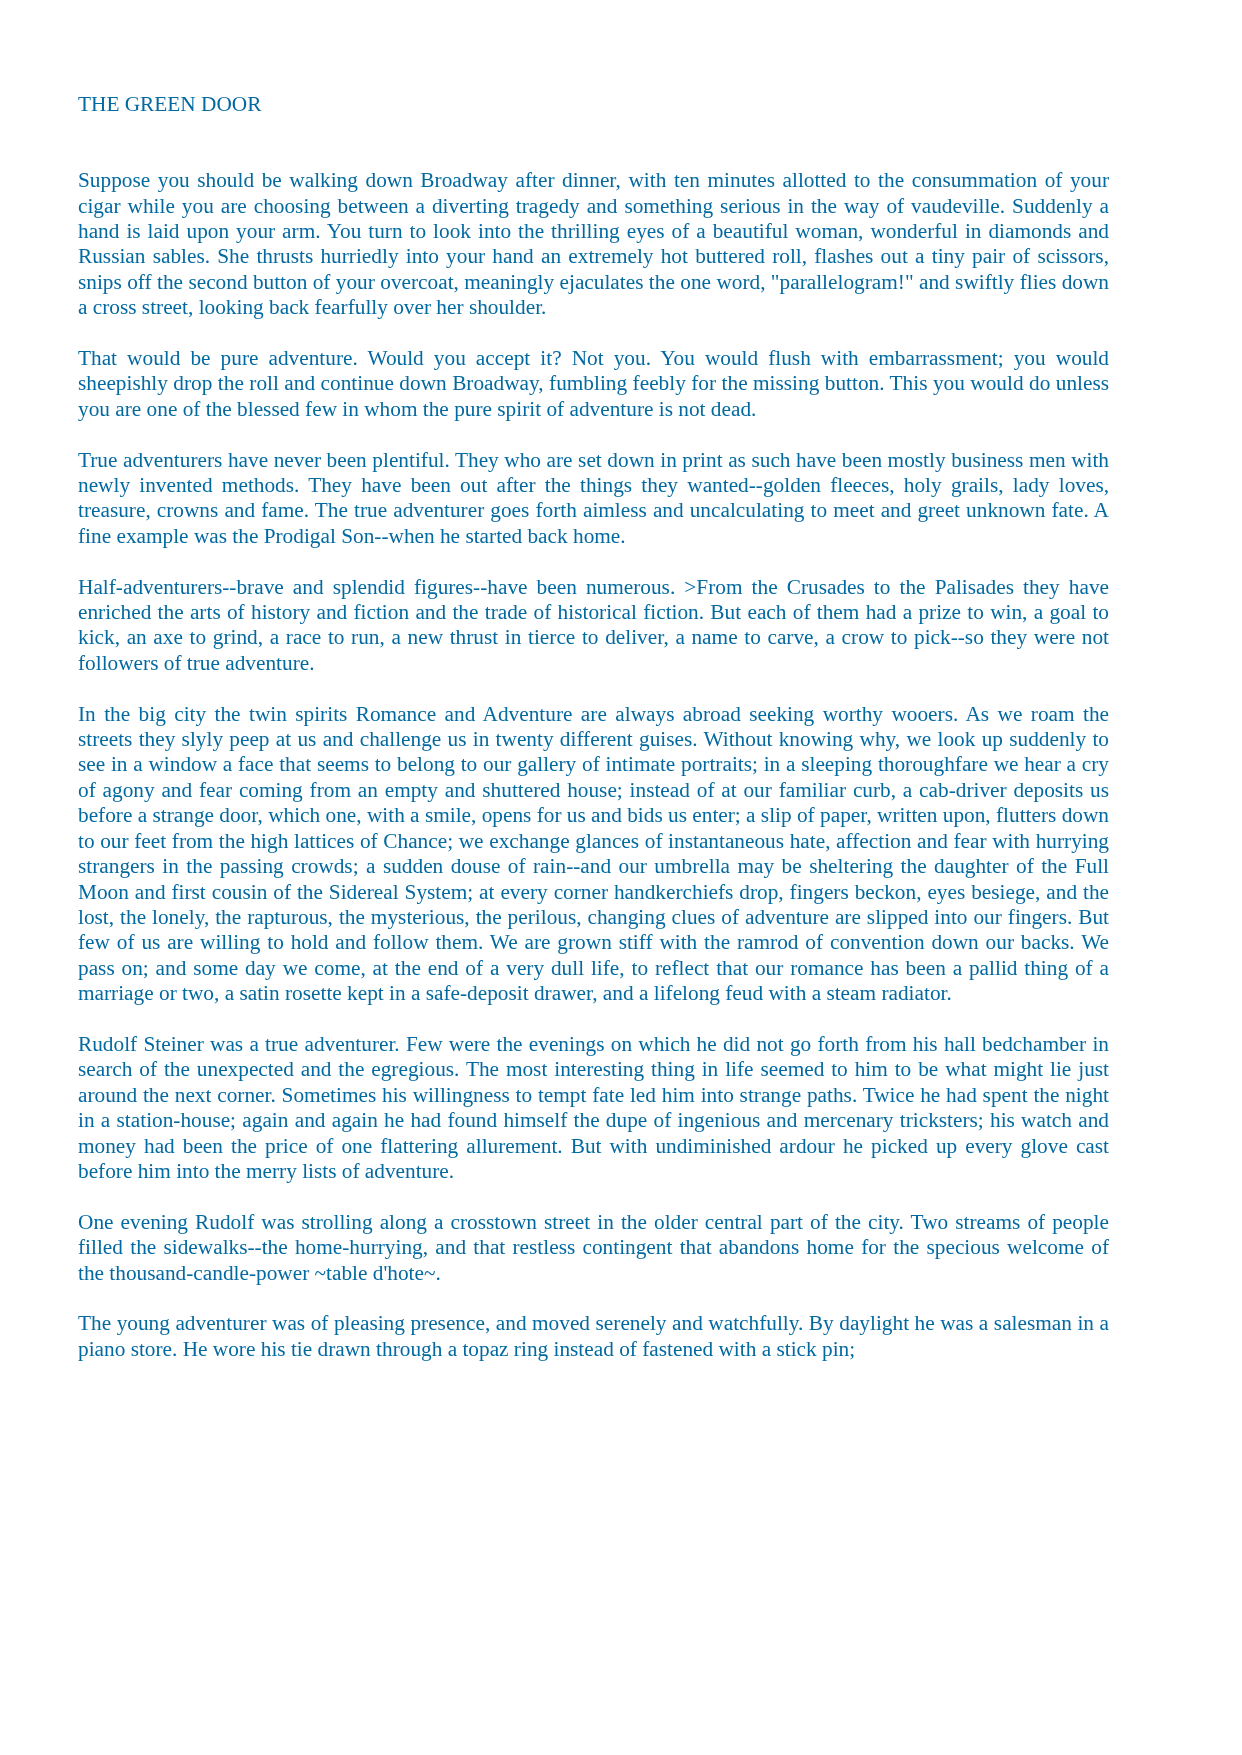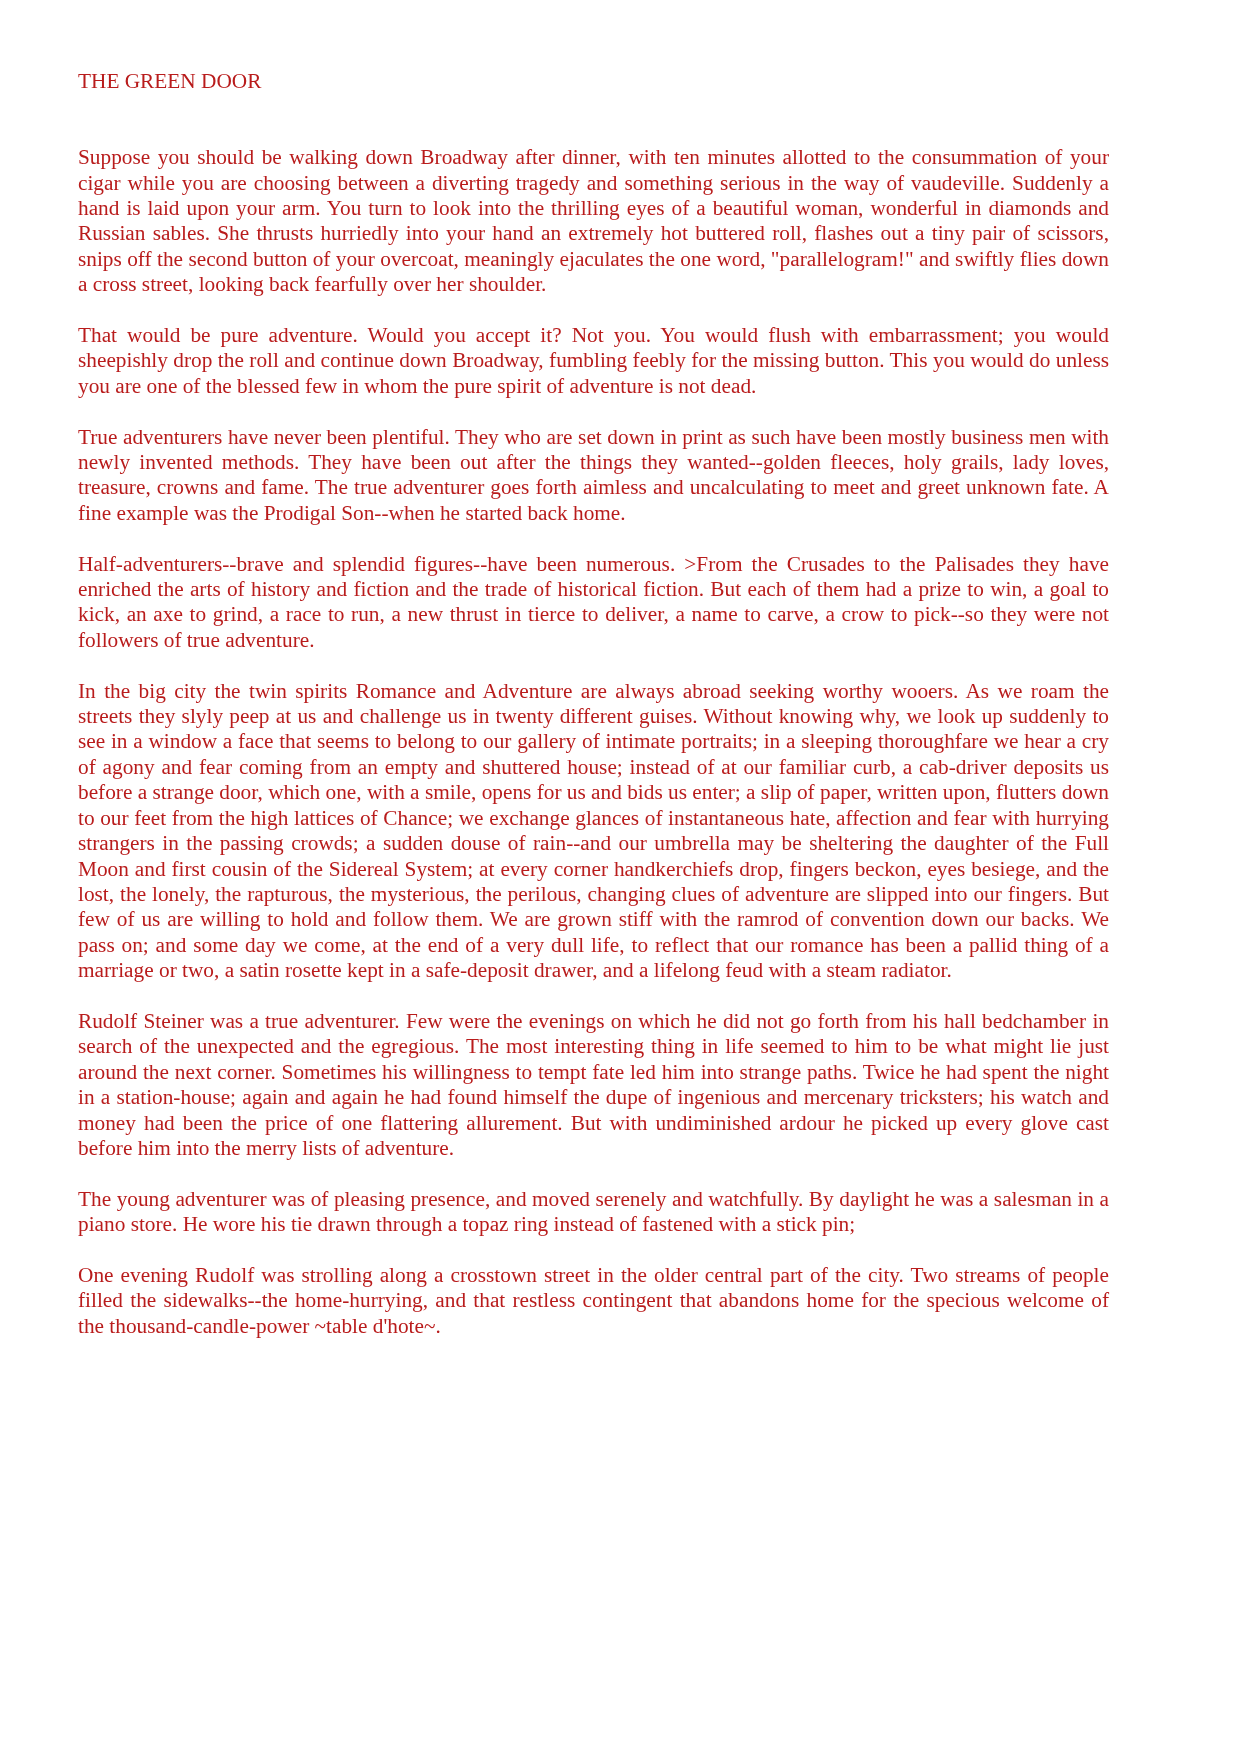--- a/index.html
+++ b/index.html
@@ -5,26 +5,26 @@
   html, body { margin: 0; padding: 0; background: #ffffff; }
   body {
     width: 1242px;
     height: 1755px;
     overflow: hidden;
     position: relative;
   }
   .page {
     position: absolute;
     left: 78px;
-    top: 69px;
+    top: 92px;
     width: 1031px;
     font-family: "Liberation Serif", "DejaVu Serif", serif;
     font-size: 21.3px;
     line-height: 25.4px;
-    color: #b91c1c;
+    color: #0369a1;
   }
   .title {
     margin: 0 0 50.8px 0;
     font-weight: normal;
     font-size: 21.3px;
     line-height: 25.4px;
   }
   .para {
     margin: 0 0 25.4px 0;
     text-align: justify;
@@ -35,15 +35,15 @@
 <body>
 
 <div class="page">
   <h1 class="title">THE GREEN DOOR</h1>
   <p class="para">Suppose you should be walking down Broadway after dinner, with ten minutes allotted to the consummation of your cigar while you are choosing between a diverting tragedy and something serious in the way of vaudeville. Suddenly a hand is laid upon your arm. You turn to look into the thrilling eyes of a beautiful woman, wonderful in diamonds and Russian sables. She thrusts hurriedly into your hand an extremely hot buttered roll, flashes out a tiny pair of scissors, snips off the second button of your overcoat, meaningly ejaculates the one word, "parallelogram!" and swiftly flies down a cross street, looking back fearfully over her shoulder.</p>
   <p class="para">That would be pure adventure. Would you accept it? Not you. You would flush with embarrassment; you would sheepishly drop the roll and continue down Broadway, fumbling feebly for the missing button. This you would do unless you are one of the blessed few in whom the pure spirit of adventure is not dead.</p>
   <p class="para">True adventurers have never been plentiful. They who are set down in print as such have been mostly business men with newly invented methods. They have been out after the things they wanted--golden fleeces, holy grails, lady loves, treasure, crowns and fame. The true adventurer goes forth aimless and uncalculating to meet and greet unknown fate. A fine example was the Prodigal Son--when he started back home.</p>
   <p class="para">Half-adventurers--brave and splendid figures--have been numerous. &gt;From the Crusades to the Palisades they have enriched the arts of history and fiction and the trade of historical fiction. But each of them had a prize to win, a goal to kick, an axe to grind, a race to run, a new thrust in tierce to deliver, a name to carve, a crow to pick--so they were not followers of true adventure.</p>
   <p class="para">In the big city the twin spirits Romance and Adventure are always abroad seeking worthy wooers. As we roam the streets they slyly peep at us and challenge us in twenty different guises. Without knowing why, we look up suddenly to see in a window a face that seems to belong to our gallery of intimate portraits; in a sleeping thoroughfare we hear a cry of agony and fear coming from an empty and shuttered house; instead of at our familiar curb, a cab-driver deposits us before a strange door, which one, with a smile, opens for us and bids us enter; a slip of paper, written upon, flutters down to our feet from the high lattices of Chance; we exchange glances of instantaneous hate, affection and fear with hurrying strangers in the passing crowds; a sudden douse of rain--and our umbrella may be sheltering the daughter of the Full Moon and first cousin of the Sidereal System; at every corner handkerchiefs drop, fingers beckon, eyes besiege, and the lost, the lonely, the rapturous, the mysterious, the perilous, changing clues of adventure are slipped into our fingers. But few of us are willing to hold and follow them. We are grown stiff with the ramrod of convention down our backs. We pass on; and some day we come, at the end of a very dull life, to reflect that our romance has been a pallid thing of a marriage or two, a satin rosette kept in a safe-deposit drawer, and a lifelong feud with a steam radiator.</p>
   <p class="para">Rudolf Steiner was a true adventurer. Few were the evenings on which he did not go forth from his hall bedchamber in search of the unexpected and the egregious. The most interesting thing in life seemed to him to be what might lie just around the next corner. Sometimes his willingness to tempt fate led him into strange paths. Twice he had spent the night in a station-house; again and again he had found himself the dupe of ingenious and mercenary tricksters; his watch and money had been the price of one flattering allurement. But with undiminished ardour he picked up every glove cast before him into the merry lists of adventure.</p>
+  <p class="para">One evening Rudolf was strolling along a crosstown street in the older central part of the city. Two streams of people filled the sidewalks--the home-hurrying, and that restless contingent that abandons home for the specious welcome of the thousand-candle-power ~table d'hote~.</p>
   <p class="para">The young adventurer was of pleasing presence, and moved serenely and watchfully. By daylight he was a salesman in a piano store. He wore his tie drawn through a topaz ring instead of fastened with a stick pin;</p>
-  <p class="para">One evening Rudolf was strolling along a crosstown street in the older central part of the city. Two streams of people filled the sidewalks--the home-hurrying, and that restless contingent that abandons home for the specious welcome of the thousand-candle-power ~table d'hote~.</p>
 </div>
 
 </body></html>

